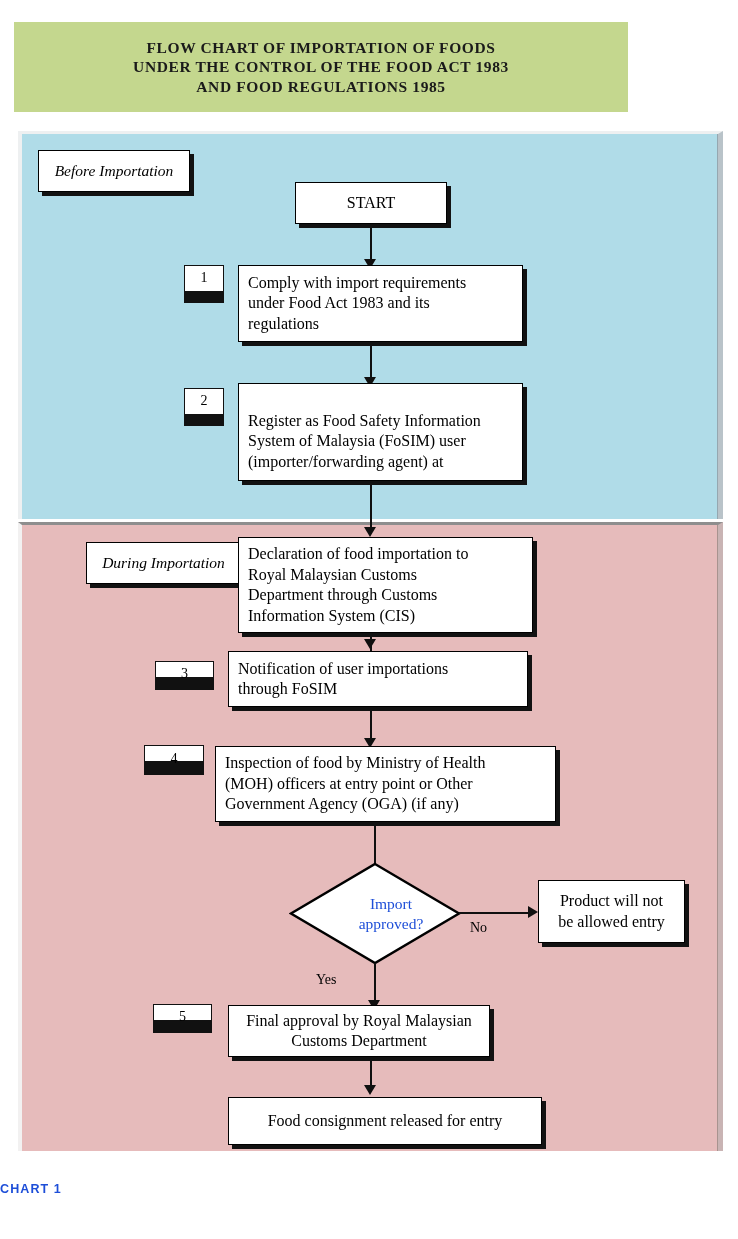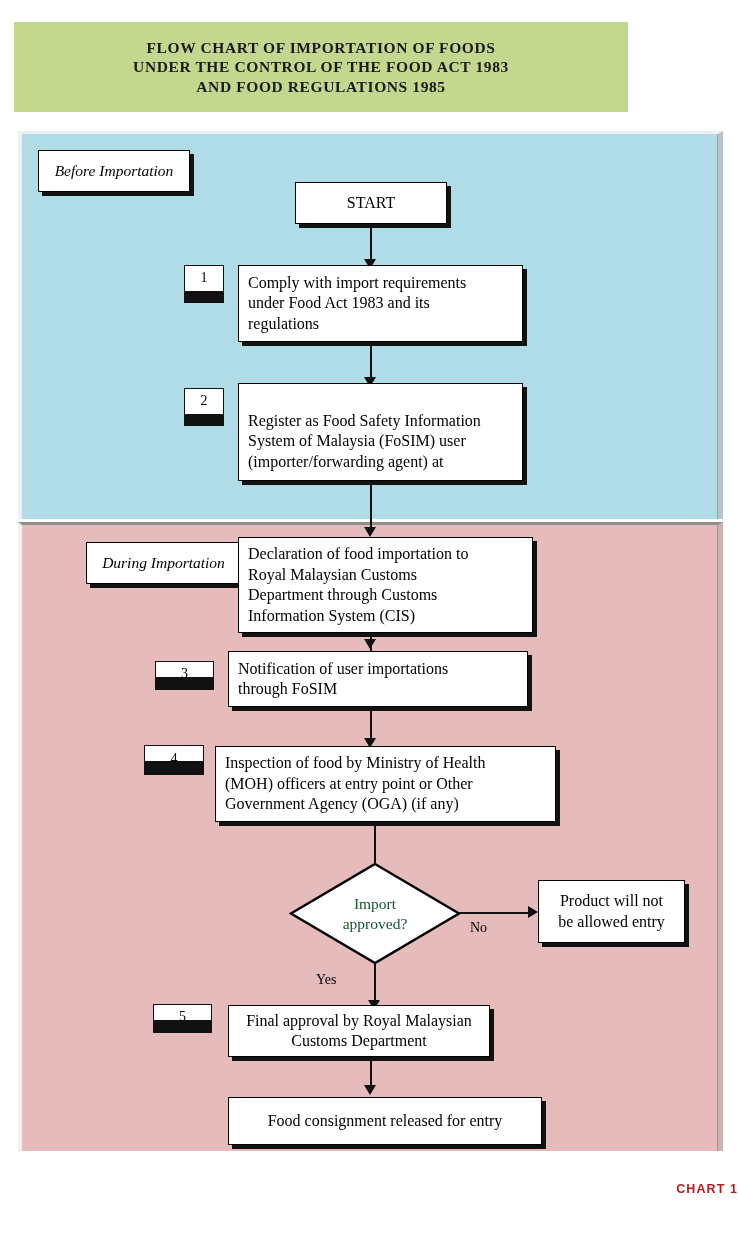--- a/index.html
+++ b/index.html
@@ -130,29 +130,29 @@
   #decision-import-approved {
     position: absolute;
     left: 289px;
     top: 862px;
     width: 172px;
     height: 103px;
   }
   #decision-import-approved svg { display: block; width: 172px; height: 103px; }
   #decision-label {
     position: absolute;
-    left: 0; top: 0;
+    left: 16px; top: 0;
     width: 172px; height: 103px;
     display: flex;
     align-items: center;
     justify-content: center;
     text-align: center;
     font-size: 15.5px;
     line-height: 20px;
-    color: #14532d;
+    color: #1d4ed8;
     white-space: pre-line;
   }
 
   
   .vline {
     position: absolute;
     width: 2.2px;
     background: #101010;
   }
   .hline {
@@ -179,26 +179,26 @@
     font-size: 14px;
     color: #000000;
   }
 
   
   #chart-caption {
     position: absolute;
     left: 0;
     top: 1182px;
     width: 738px;
-    text-align: right;
+    text-align: left;
     font-family: "Liberation Sans", "DejaVu Sans", sans-serif;
     font-weight: bold;
     font-size: 12.5px;
     letter-spacing: 1.1px;
-    color: #b91c1c;
+    color: #1d4ed8;
   }
 </style>
 </head>
 <body>
 
 <div id="title-banner">
   <div id="title-text">FLOW CHART OF IMPORTATION OF FOODS
 UNDER THE CONTROL OF THE FOOD ACT 1983
 AND FOOD REGULATIONS 1985</div>
 </div>

